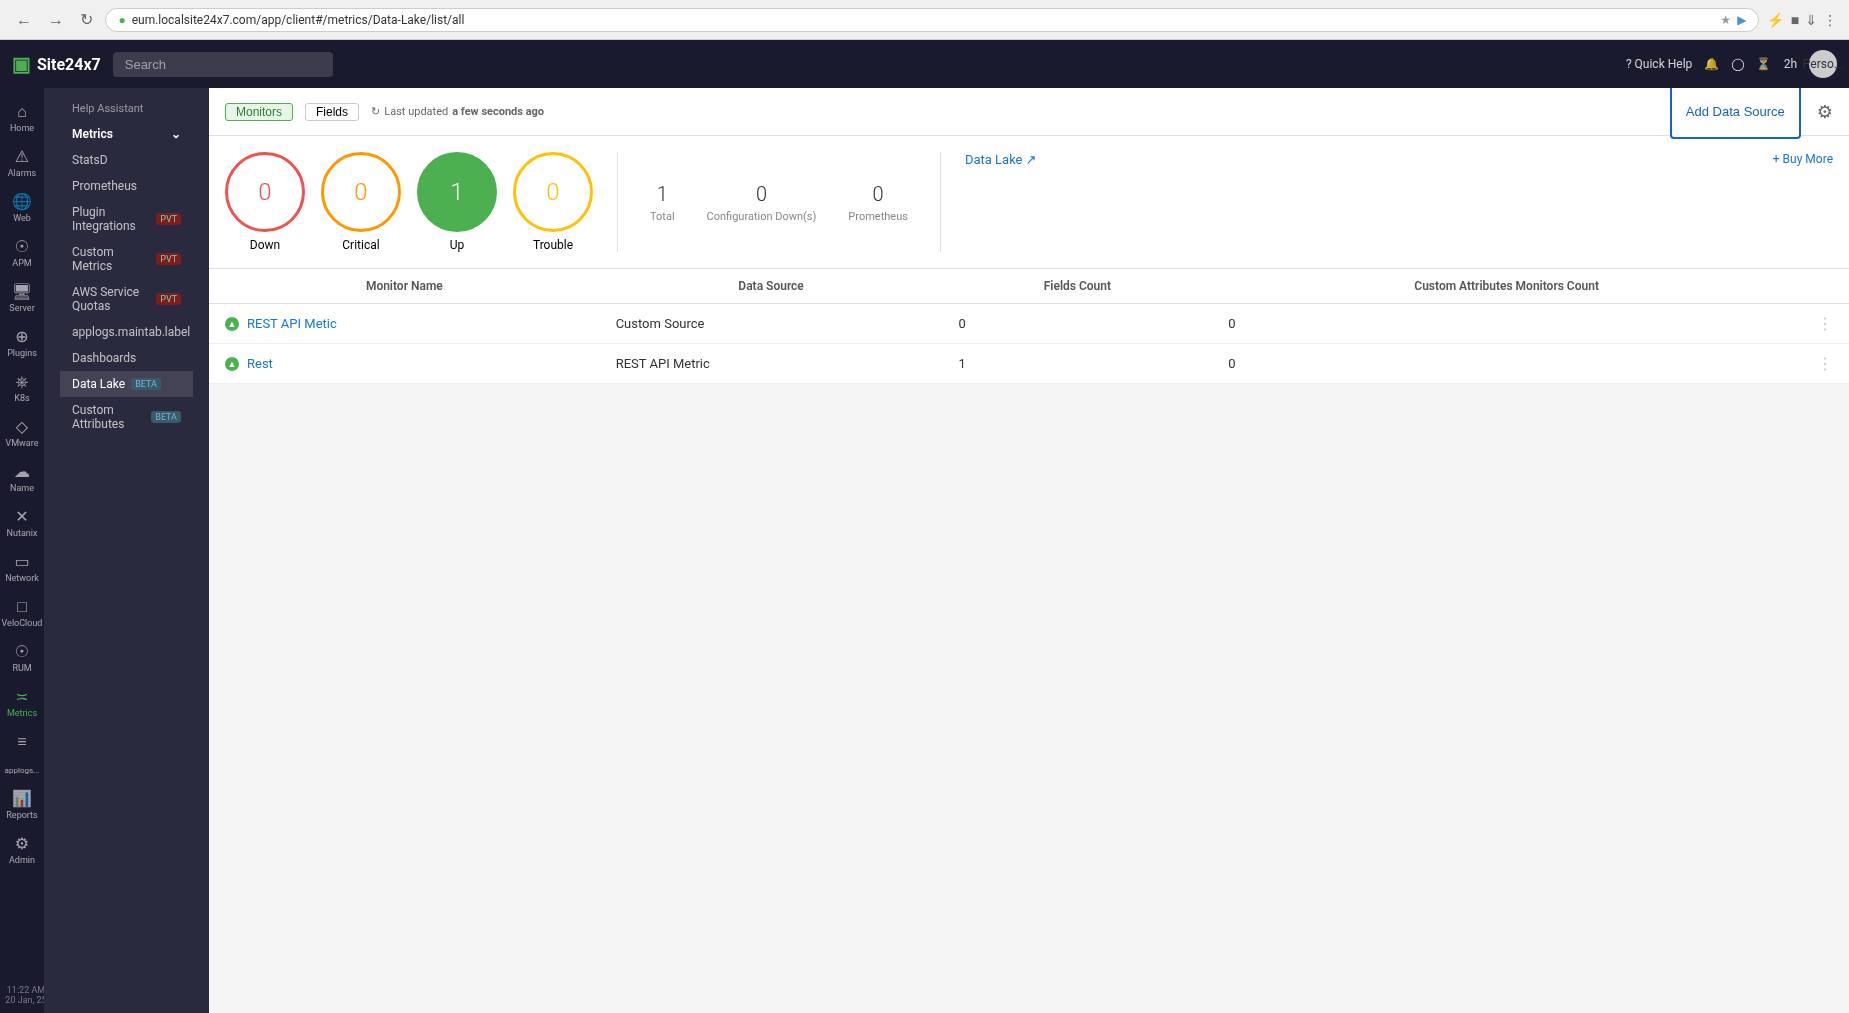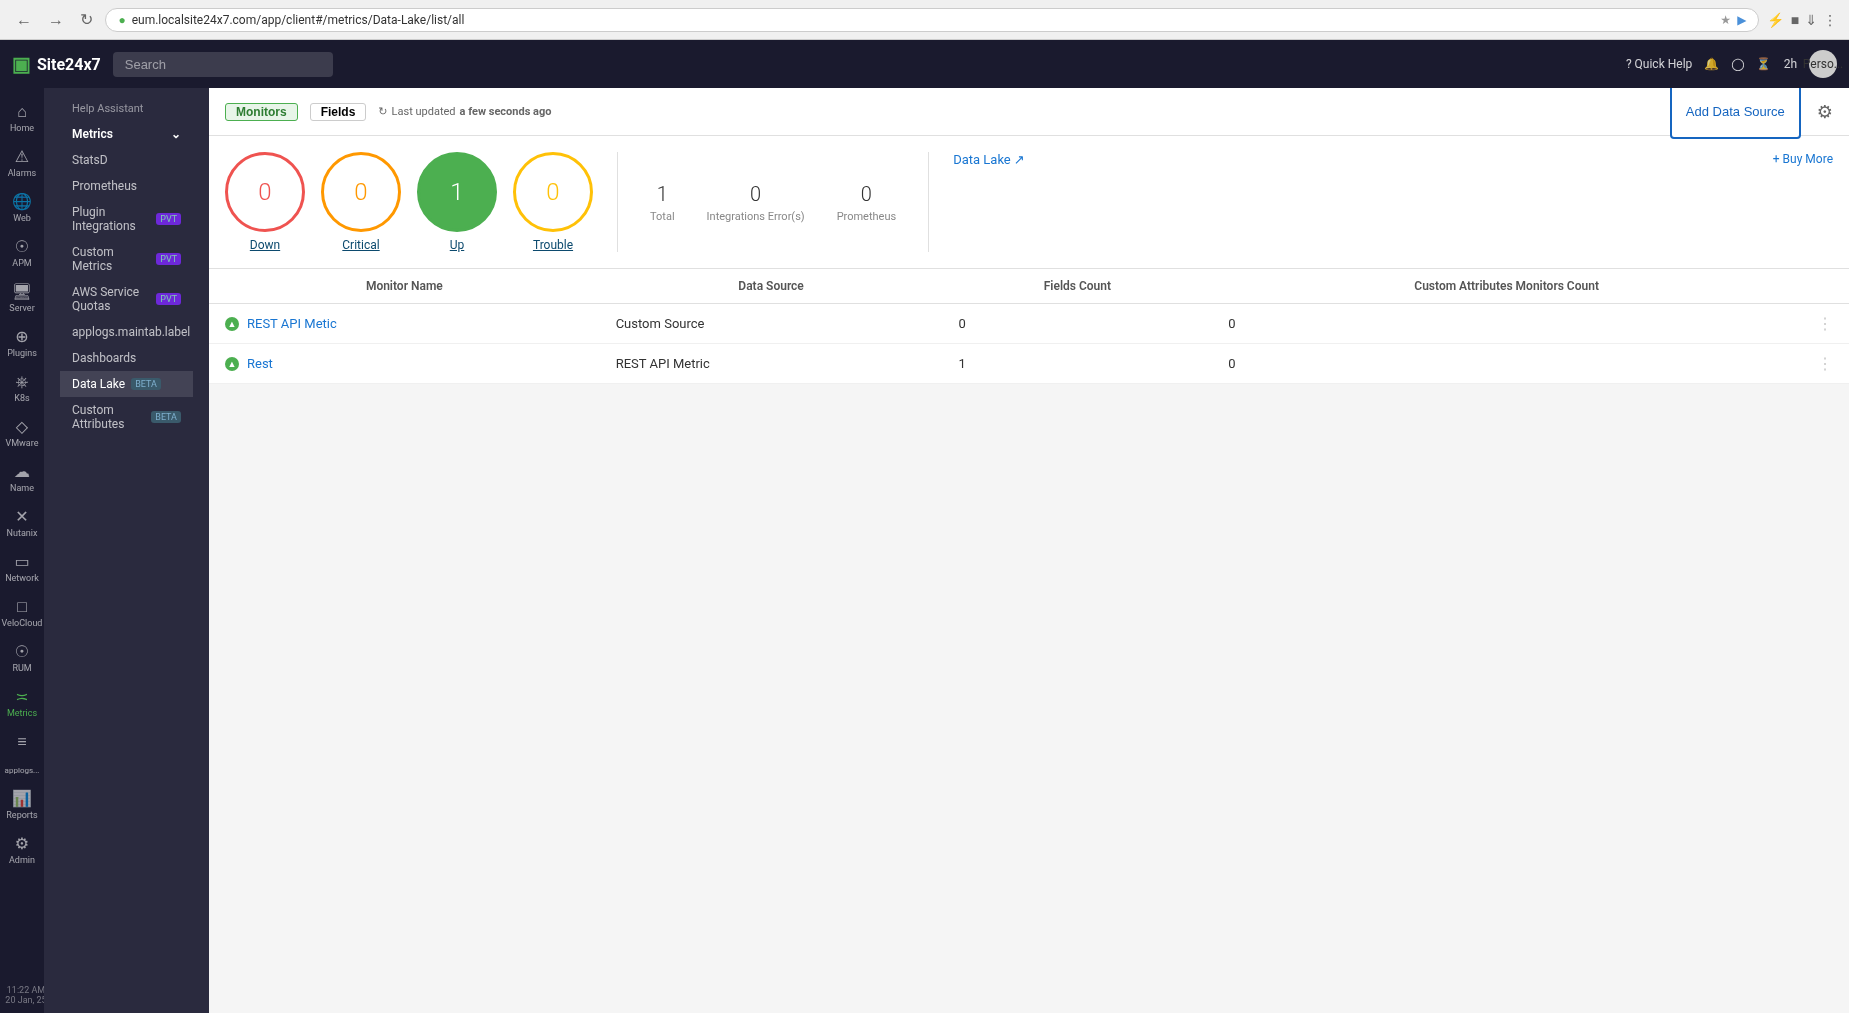--- a/index.html
+++ b/index.html
@@ -135,21 +135,21 @@
       gap: 6px;
     }
     .left-nav-item.active { background: rgba(255,255,255,0.1); color: white; }
     .badge {
       font-size: 9px;
       padding: 1px 4px;
       border-radius: 3px;
       background: #555;
       color: #ccc;
     }
-    .badge.pvt { background: #6d28d9; color: #7fcfb0; }
+    .badge.pvt { background: #7f1d1d; color: #7fcfb0; }
     .badge.beta { background: #3a5a6b; color: #7fb0cf; }
 
     
     .content-area {
       flex: 1;
       overflow-y: auto;
       background: #f5f5f5;
     }
 
     
@@ -162,21 +162,20 @@
       align-items: center;
       gap: 12px;
     }
     .tab-btn {
       padding: 1px 10px;
       border: 1px solid #ccc;
       background: white;
       cursor: pointer;
       font-size: 12px;
       border-radius: 3px;
-      font-weight: bold;
     }
     .tab-btn.active { background: #e8f5e9; border-color: #4CAF50; color: #2e7d32; }
     .last-updated { font-size: 11px; color: #666; display: flex; align-items: center; gap: 4px; }
     .add-data-btn {
       margin-left: auto;
       background: white;
       border: 2px solid #1565C0;
       color: #1565C0;
       padding: 18px 14px;
       border-radius: 4px;
@@ -215,21 +214,21 @@
       align-items: center;
       justify-content: center;
       font-size: 24px;
       font-weight: 300;
       color: #666;
     }
     .circle.down { border-color: #ef5350; color: #ef5350; }
     .circle.critical { border-color: #FF9800; color: #FF9800; }
     .circle.up { border-color: #4CAF50; background: #4CAF50; color: white; }
     .circle.trouble { border-color: #FFC107; color: #FFC107; }
-    .circle-label { font-size: 12px; color: #0c4a6e; text-decoration: underline; }
+    .circle-label { font-size: 12px; color: #000000; }
 
     .count-stats {
       display: flex;
       gap: 32px;
       align-items: center;
       padding: 0 32px;
       flex: 0 0 auto;
       border-right: 1px solid #e0e0e0;
     }
     .count-stat-item { display: flex; flex-direction: column; align-items: center; gap: 4px; }
@@ -505,21 +504,21 @@
           </div>
         </div>
 
         <div class="count-stats">
           <div class="count-stat-item">
             <span class="count-stat-value">1</span>
             <span class="count-stat-label">Total</span>
           </div>
           <div class="count-stat-item">
             <span class="count-stat-value">0</span>
-            <span class="count-stat-label">Integrations Error(s)</span>
+            <span class="count-stat-label">Configuration Down(s)</span>
           </div>
           <div class="count-stat-item">
             <span class="count-stat-value">0</span>
             <span class="count-stat-label">Prometheus</span>
           </div>
         </div>
 
         <div class="stats-right">
           <div class="data-lake-link">
             <a href="#">

